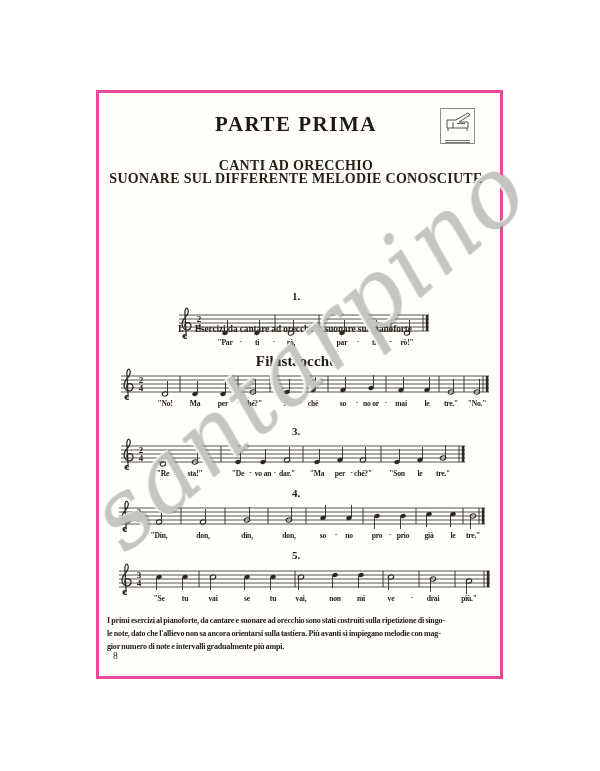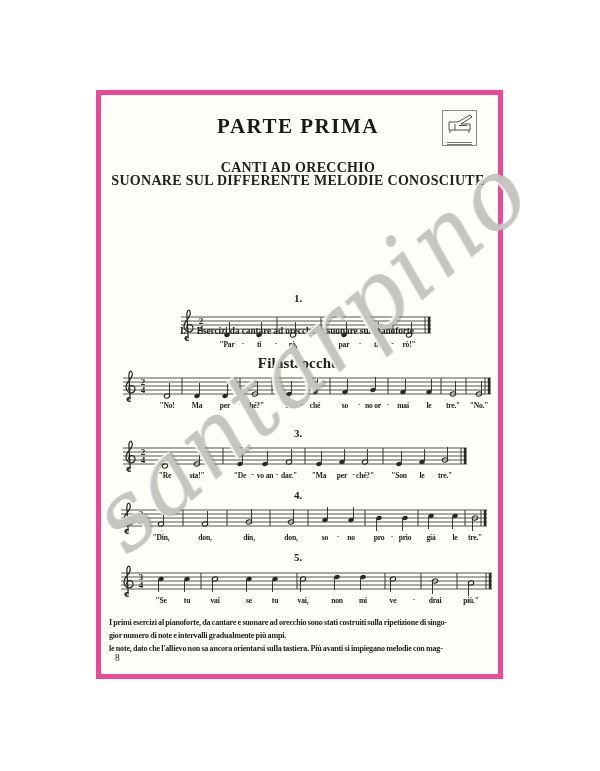--- a/index.html
+++ b/index.html
@@ -1,19 +1,19 @@
 <!DOCTYPE html>
 <html><head>
 <meta charset="utf-8">
 <style>
   html,body{margin:0;padding:0;background:#ffffff;}
   .canvas{position:relative;width:600px;height:771px;background:#ffffff;overflow:hidden;
           font-family:"Liberation Serif",serif;}
   .page{position:absolute;left:96px;top:90px;width:407px;height:589px;
-        background:#fffef9;border:5px solid #ec4899;box-sizing:border-box;}
+        background:#fffef9;border:3px solid #ec4899;box-sizing:border-box;}
   .centered{position:absolute;left:0;width:394px;text-align:center;}
   .title{top:19px;font-size:21px;font-weight:bold;letter-spacing:1.5px;color:#1d1a15;}
   .logo{position:absolute;left:341px;top:15px;width:35px;height:36px;border:1px solid #8b8b87;
         box-sizing:border-box;background:#fdfdf8;padding:2px 2px 1px 2px;}
   .logo-line{height:1px;background:#77766f;margin:1px 2px 0 2px;}
   .subtitle{top:66px;font-size:14px;font-weight:bold;letter-spacing:.3px;line-height:13.3px;color:#24211b;}
   .exheading{position:absolute;left:79px;top:231px;font-size:9.4px;font-weight:bold;color:#26231d;letter-spacing:-.1px;}
   .exheading .num{margin-right:11px;}
   .section{top:260px;font-size:15px;font-weight:bold;color:#1f1c17;letter-spacing:.2px;}
   .ex-num{position:absolute;left:0;width:394px;text-align:center;font-size:11px;font-weight:bold;color:#24211b;}
@@ -423,21 +423,21 @@
         <text x="314" y="39.8" text-anchor="middle" fill="#26231d" font-size="7.6" font-weight="bold" letter-spacing="-0.2" font-family="&quot;Liberation Serif&quot;,serif">drai</text>
         <g>
           <ellipse cx="350" cy="20" rx="2.8" ry="2.05" transform="rotate(-18 350 20)" fill="none" stroke="#2b2822" stroke-width="1.1"></ellipse>
           <line x1="347.5" y1="20.8" x2="347.5" y2="33" stroke="#2b2822" stroke-width="0.9"></line>
         </g>
         <text x="350" y="39.8" text-anchor="middle" fill="#26231d" font-size="7.6" font-weight="bold" letter-spacing="-0.2" font-family="&quot;Liberation Serif&quot;,serif">più."</text>
       </svg>
 
     <div class="footer">
       <div>I primi esercizi al pianoforte, da cantare e suonare ad orecchio sono stati costruiti sulla ripetizione di singo-</div>
+      <div>le note, dato che l'allievo non sa ancora orientarsi sulla tastiera. Più avanti si impiegano melodie con mag-</div>
       <div>gior numero di note e intervalli gradualmente più ampi.</div>
-      <div>le note, dato che l'allievo non sa ancora orientarsi sulla tastiera. Più avanti si impiegano melodie con mag-</div>
     </div>
 
     <div class="pagenum">8</div>
 
     <div class="watermark">santarpino</div>
   </div>
 </div>
 
 </body></html>

